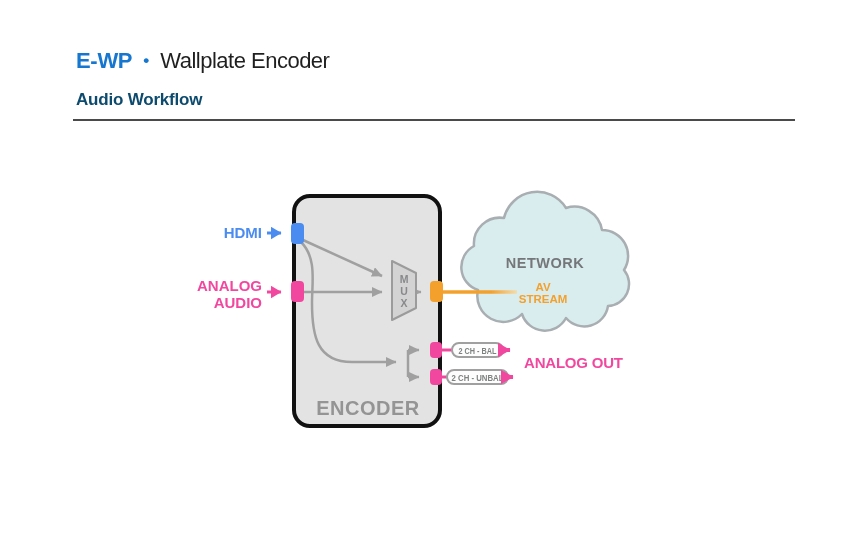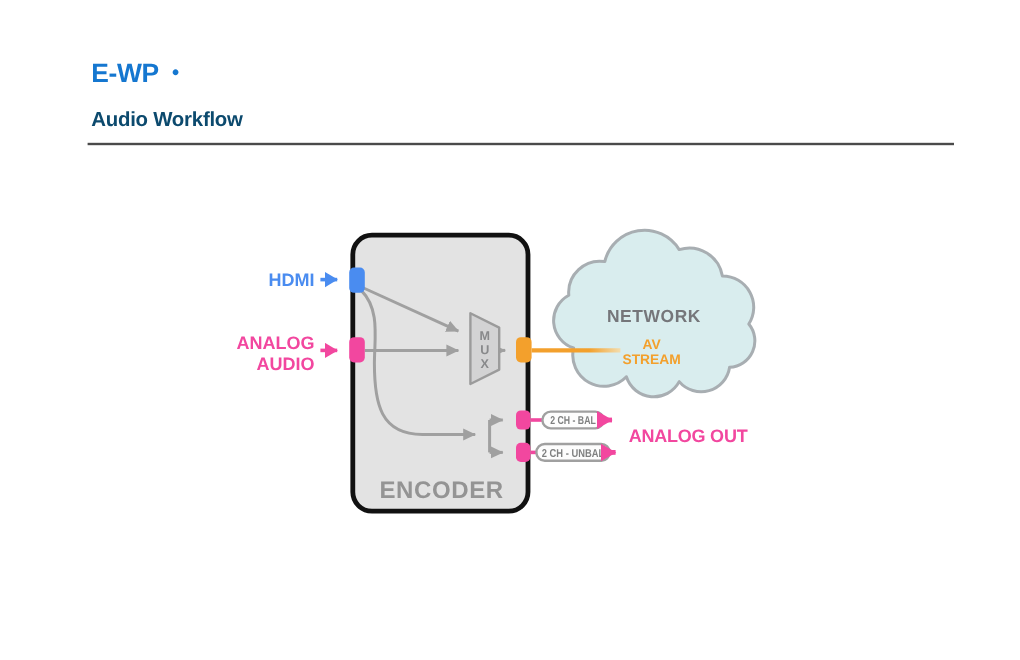--- a/index.html
+++ b/index.html
@@ -23,20 +23,21 @@
   .lblBold { font-weight:bold; }
 </style>
 </head>
 <body>
 
 <div class="page">
 
   <div class="brandline">
     <span class="model">E-WP</span>
     <span class="bullet">•</span>
+    <span class="product">Wallplate Encoder</span>
   </div>
   <div class="section">Audio Workflow</div>
   <div class="rule"></div>
 
   <svg class="diagram" width="850" height="550" viewBox="0 0 850 550">
     <defs>
       <marker id="mGray" markerUnits="userSpaceOnUse" markerWidth="12" markerHeight="12" refX="10" refY="5" orient="auto">
         <path d="M0,0 L10.5,5 L0,10 Z" fill="#a0a0a0"></path>
       </marker>
       <marker id="mBlue" markerUnits="userSpaceOnUse" markerWidth="13" markerHeight="14" refX="10.5" refY="6.5" orient="auto">

